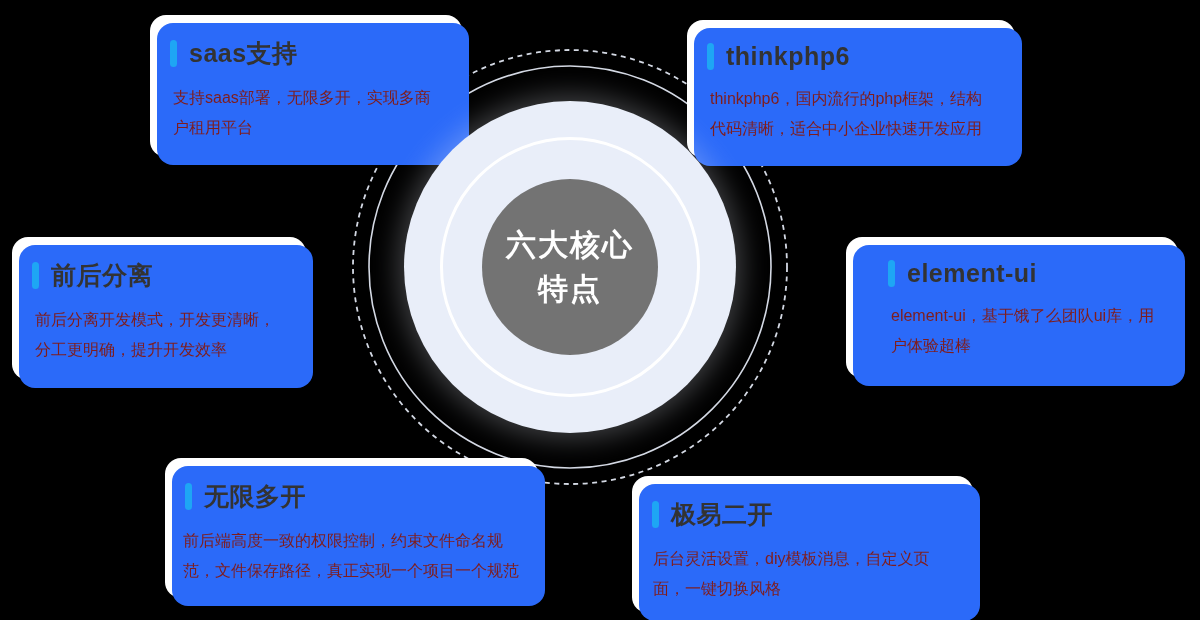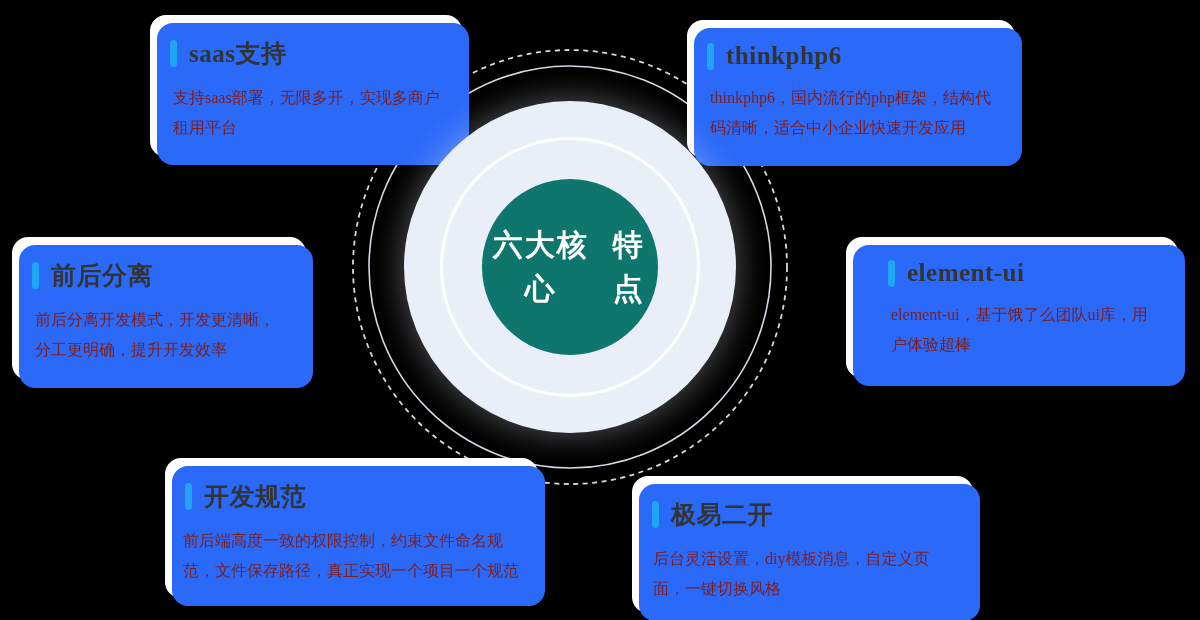--- a/index.html
+++ b/index.html
@@ -1,21 +1,21 @@
 <!DOCTYPE html>
 <html><head>
 <meta charset="utf-8">
 <style>
   html,body{margin:0;padding:0;background:#000;}
   .stage{
     position:relative;
     width:1200px;height:620px;
     background:#000;
     overflow:hidden;
-    font-family:Liberation Serif, serif;
+    font-family:Liberation Sans, sans-serif;
   }
   
   .rings{position:absolute;left:0;top:0;z-index:1;}
 
   
   .card{
     position:absolute;
     background:#ffffff;
     border-radius:16px;
     z-index:2;
@@ -77,22 +77,22 @@
   .white-ring{
     position:absolute;
     left:36px;top:36px;
     width:254px;height:254px;
     border:3px solid #ffffff;
     border-radius:50%;
   }
   .core-circle{
     width:176px;height:176px;
     border-radius:50%;
-    background:#0f766e;
-    display:flex;
+    background:#737373;
+    display:flex;flex-direction:column;
     align-items:center;justify-content:center;
     color:#ffffff;
     font-size:30px;
     font-weight:700;
     line-height:44px;
     letter-spacing:2px;
     text-align:center;
   }
 </style>
 </head>
@@ -133,21 +133,21 @@
     <div class="card-head">
       <span class="accent-bar"></span>
       <h3 class="card-title">element-ui</h3>
     </div>
     <p class="card-body">element-ui，基于饿了么团队ui库，用户体验超棒</p>
   </div>
 
   <div class="card c5">
     <div class="card-head">
       <span class="accent-bar"></span>
-      <h3 class="card-title">开发规范</h3>
+      <h3 class="card-title">无限多开</h3>
     </div>
     <p class="card-body">前后端高度一致的权限控制，约束文件命名规范，文件保存路径，真正实现一个项目一个规范</p>
   </div>
 
   <div class="card c6">
     <div class="card-head">
       <span class="accent-bar"></span>
       <h3 class="card-title">极易二开</h3>
     </div>
     <p class="card-body">后台灵活设置，diy模板消息，自定义页面，一键切换风格</p>

